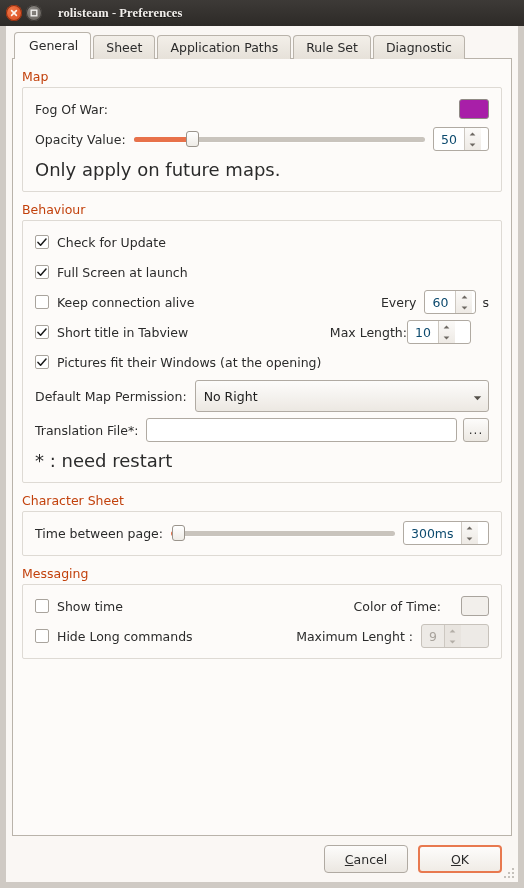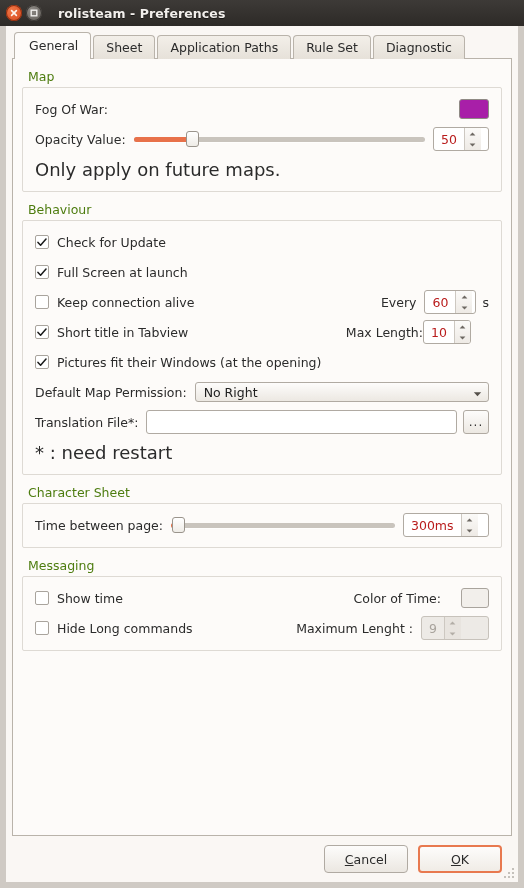--- a/index.html
+++ b/index.html
@@ -14,20 +14,21 @@
     position:absolute;inset:0;
     display:flex;flex-direction:column;
     background:#f7f4f0;
   }
   .titlebar{
     height:26px;flex:0 0 26px;
     background:linear-gradient(#3d3a37,#2d2a27);
     display:flex;align-items:center;
     padding:0 6px;
     box-sizing:border-box;
+    font-family:Liberation Serif, serif;
   }
   .wbtn{width:16px;height:16px;border-radius:50%;margin-right:4px;
         position:relative;flex:0 0 auto;display:flex;align-items:center;justify-content:center;}
   .wbtn.close{background:radial-gradient(circle at 35% 30%,#f07746,#d6471d);
               box-shadow:0 0 0 1px #8e2e10 inset;}
   .wbtn.restore{background:radial-gradient(circle at 35% 30%,#8e8a85,#5d5955);
                 box-shadow:0 0 0 1px #3a3734 inset;}
   .wbtn svg{display:block;}
   .wtitle{
     color:#f2efec;font-weight:bold;font-size:12.5px;
@@ -82,21 +83,21 @@
     flex:1 1 auto;
     border:1px solid #b9b3aa;
     background:#fdfbf9;
     margin-top:-1px;
     box-sizing:border-box;
     padding:10px 9px 8px 9px;
     overflow:hidden;
   }
   
   .group{margin-bottom:10px;}
-  .group-title{font-size:12.5px;color:#4d7c0f;margin:0 0 3px 6px;}
+  .group-title{font-size:12.5px;color:#c2410c;margin:0 0 3px 0;}
   .group-box{
     border:1px solid #dedad4;
     border-radius:2px;
     padding:9px 12px 10px 12px;
     background:transparent;
   }
   .row{display:flex;align-items:center;min-height:24px;margin-bottom:6px;}
   .row:last-child{margin-bottom:0;}
   .spacer{flex:1 1 auto;}
   .lbl{white-space:nowrap;}
@@ -138,37 +139,37 @@
     box-sizing:border-box;
   }
   
   .spin{
     display:flex;align-items:stretch;height:24px;
     border:1px solid #b0aaa2;border-radius:3px;
     background:#ffffff;box-sizing:border-box;overflow:hidden;
   }
   .spin .val{
     padding:0 7px;display:flex;align-items:center;
-    font-size:12.5px;color:#b91c1c;white-space:nowrap;
+    font-size:12.5px;color:#0c4a6e;white-space:nowrap;
   }
   .spin .btns{
     width:16px;flex:0 0 16px;
     border-left:1px solid #cdc8c1;
     background:linear-gradient(#fbfaf8,#eeeae5);
     display:flex;flex-direction:column;
   }
   .spin .btns span{
     flex:1 1 50%;display:flex;align-items:center;justify-content:center;
   }
   .spin.disabled{background:#edeae6;border-color:#c7c2bb;}
   .spin.disabled .val{color:#a8a39c;}
   .spin.disabled .btns{background:#e8e4df;}
   
   .combo{
-    height:20px;display:flex;align-items:center;
+    height:32px;display:flex;align-items:center;
     border:1px solid #b0aaa2;border-radius:3px;
     background:linear-gradient(#fdfcfb,#ecE8e2);
     padding:0 6px 0 8px;box-sizing:border-box;
     flex:1 1 auto;
   }
   .combo .ctext{flex:1 1 auto;font-size:12.5px;color:#202020;}
   
   .ledit{
     height:24px;flex:1 1 auto;
     border:1px solid #b0aaa2;border-radius:3px;
@@ -331,21 +332,21 @@
 
             <div class="row">
               <span class="cb">
                 <svg width="10" height="9" viewBox="0 0 10 9">
                     <path d="M1 4.4 L3.6 7.2 L9 1" stroke="#1b1b1b" stroke-width="1.5" fill="none" stroke-linecap="round" stroke-linejoin="round"></path>
                   </svg>
               </span>
               <span class="lbl">Short title in Tabview</span>
               <span class="spacer"></span>
               <span class="lbl" style="">Max Length:</span>
-              <span class="spin" style="width:48px;margin-right:18px">
+              <span class="spin" style="width:64px;margin-right:18px">
                 <span class="val">10</span>
                 <span class="btns">
                   <span>
                       <svg width="7" height="4" viewBox="0 0 7 4">
                         <path d="M3.5 0.6 L6.4 3.6 L0.6 3.6 Z" fill="#6d6862"></path>
                       </svg>
                     </span>
                   <span>
                       <svg width="7" height="4" viewBox="0 0 7 4">
                         <path d="M3.5 3.4 L0.6 0.4 L6.4 0.4 Z" fill="#6d6862"></path>

